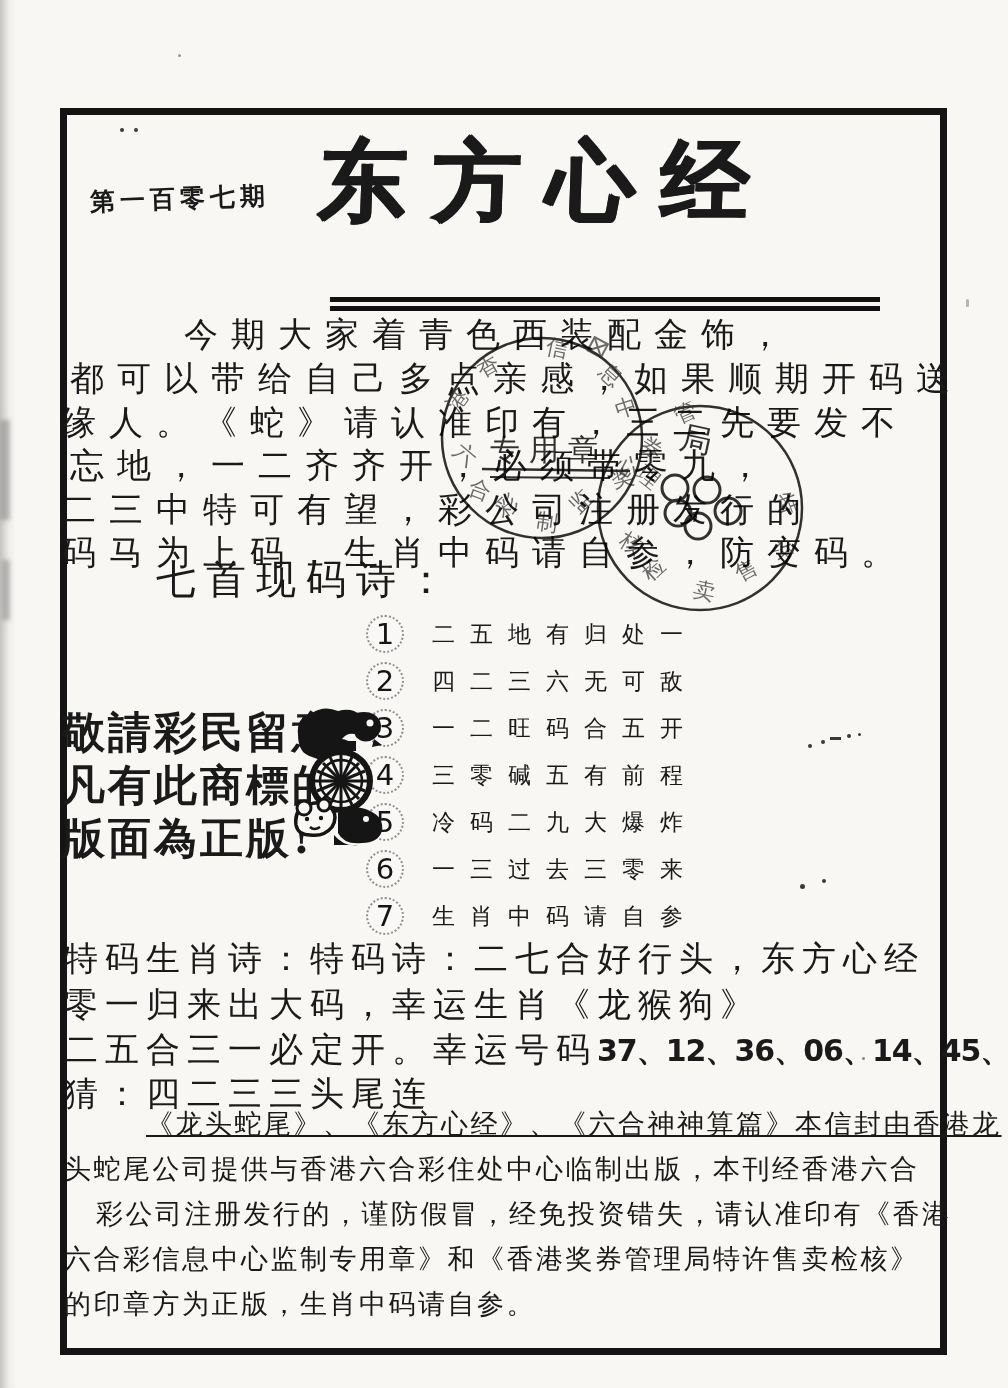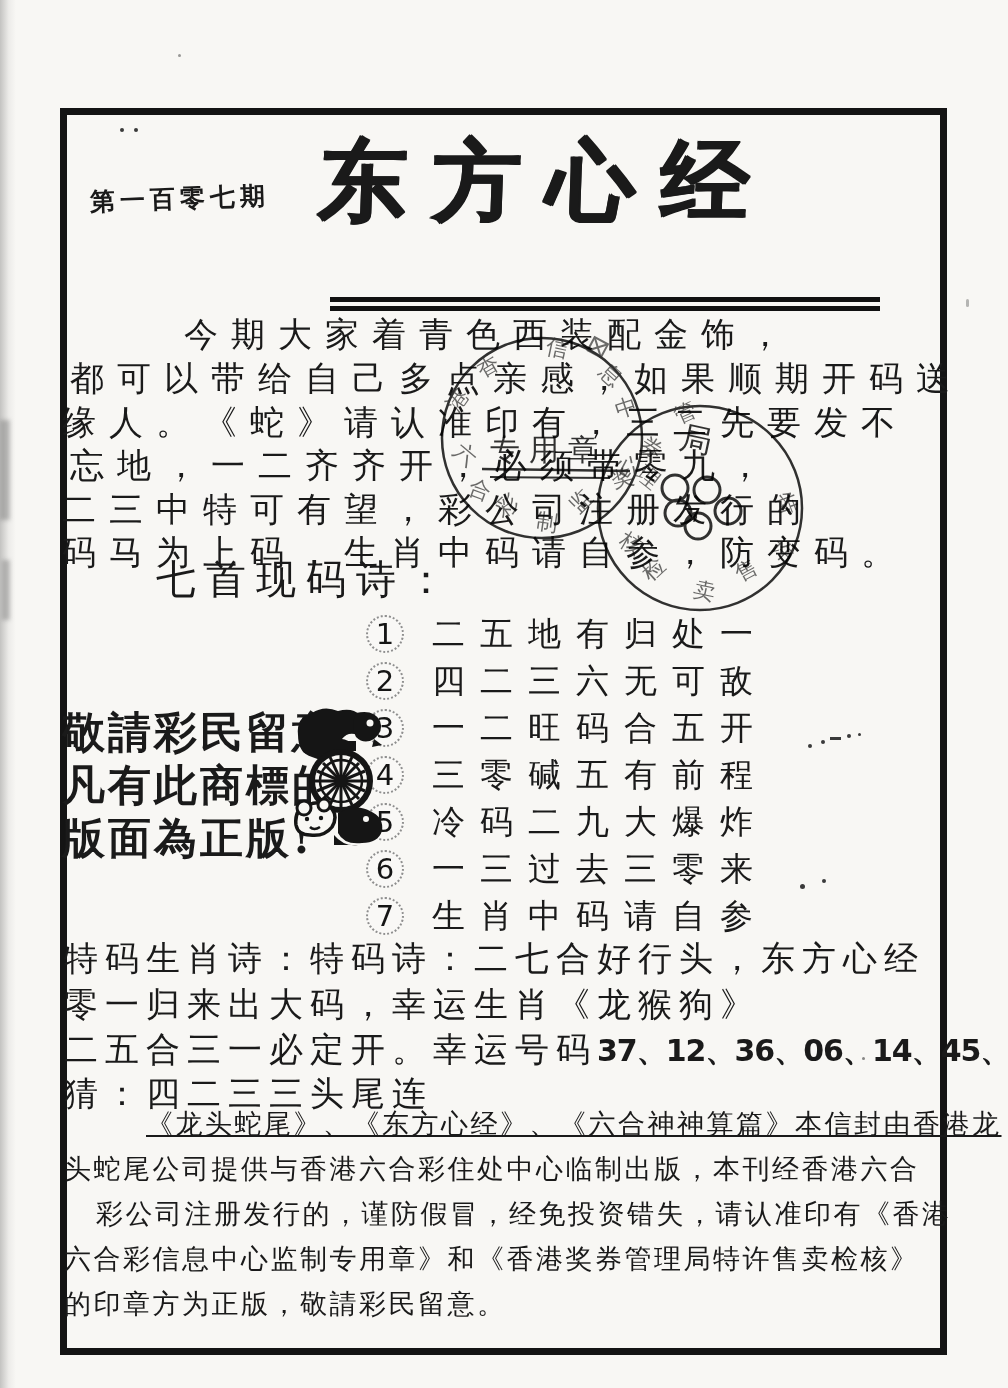--- a/index.html
+++ b/index.html
@@ -13,21 +13,21 @@
     font-size:25px;letter-spacing:5px;transform:rotate(-2deg);}
   .title{position:absolute;left:318px;top:122px;font-size:88px;font-weight:700;letter-spacing:26px;
     transform:skewX(-2deg);text-shadow:2px 0 0 currentColor,0 1px 0 currentColor,2px 1px 0 currentColor;white-space:nowrap;}
   .title-rule{position:absolute;left:330px;top:297px;width:550px;height:14px;
     border-top:5px solid #111;border-bottom:5px solid #111;box-sizing:border-box;}
   .hand{font-size:34px;letter-spacing:13px;white-space:nowrap;position:absolute;}
   .poems-heading{position:absolute;left:156px;top:552px;font-size:40px;letter-spacing:10px;white-space:nowrap;}
   .poem-row{position:absolute;left:366px;display:flex;align-items:center;height:44px;}
   .poem-num{width:38px;height:38px;border:2px dotted #8f8f8f;border-radius:50%;display:flex;
     align-items:center;justify-content:center;font-size:29px;color:#151515;box-sizing:border-box;background:rgba(255,255,255,.2);}
-  .poem-text{margin-left:28px;font-size:33px;letter-spacing:15px;white-space:nowrap;}
+  .poem-text{margin-left:28px;font-size:23px;letter-spacing:15px;white-space:nowrap;}
   .notice-line{position:absolute;left:62px;font-family:"DejaVu Serif",serif;font-weight:700;
     font-size:43px;letter-spacing:3px;white-space:nowrap;}
   .zline{position:absolute;left:64px;font-size:34px;letter-spacing:7px;white-space:nowrap;}
   .lucky-numbers{font-family:"DejaVu Sans",sans-serif;font-size:30px;letter-spacing:-1px;font-weight:600;}
   .fline{position:absolute;left:64px;font-size:27px;letter-spacing:2.5px;white-space:nowrap;}
   .stamps{position:absolute;left:430px;top:318px;mix-blend-mode:multiply;}
   .speck{position:absolute;background:#3a3a3a;border-radius:50%;}
   .dash{position:absolute;background:#3a3a3a;}
   svg text{fill:#1c1c1c;}
 </style>
@@ -126,21 +126,21 @@
   <div class="zline" style="top:982px;">零一归来出大码，幸运生肖《龙猴狗》</div>
   <div class="zline" style="top:1027px;">
     <span>二五合三一必定开。幸运号码</span><span class="lucky-numbers">37、12、36、06、14、45、24</span>
   </div>
   <div class="zline" style="top:1071px;">猜：四二三三头尾连</div>
 
   <div class="fline" style="left:146px;top:1106px;text-decoration:underline;">《龙头蛇尾》、《东方心经》、《六合神神算篇》本信封由香港龙</div>
   <div class="fline" style="top:1151px;">头蛇尾公司提供与香港六合彩住处中心临制出版，本刊经香港六合</div>
   <div class="fline" style="top:1196px;margin-left:32px;">彩公司注册发行的，谨防假冒，经免投资错失，请认准印有《香港</div>
   <div class="fline" style="top:1241px;">六合彩信息中心监制专用章》和《香港奖券管理局特许售卖检核》</div>
-  <div class="fline" style="top:1286px;">的印章方为正版，敬請彩民留意。</div>
+  <div class="fline" style="top:1286px;">的印章方为正版，生肖中码请自参。</div>
 
   <svg class="stamps" width="400" height="320" viewBox="0 0 400 320">
 
     <g opacity="0.9">
       <circle cx="112" cy="120" r="100" fill="none" stroke="#1c1c1c" stroke-width="2.5"></circle>
       <text x="60" y="142" font-size="30" letter-spacing="9">专用章</text>
       <line x1="52" y1="151" x2="200" y2="153" stroke="#1c1c1c" stroke-width="2.5"></line>
       <line x1="60" y1="159" x2="180" y2="160" stroke="#1c1c1c" stroke-width="2"></line>
       <g opacity="0.72" font-size="22">
         <text x="52" y="60" transform="rotate(-30 52 60)">香</text>

